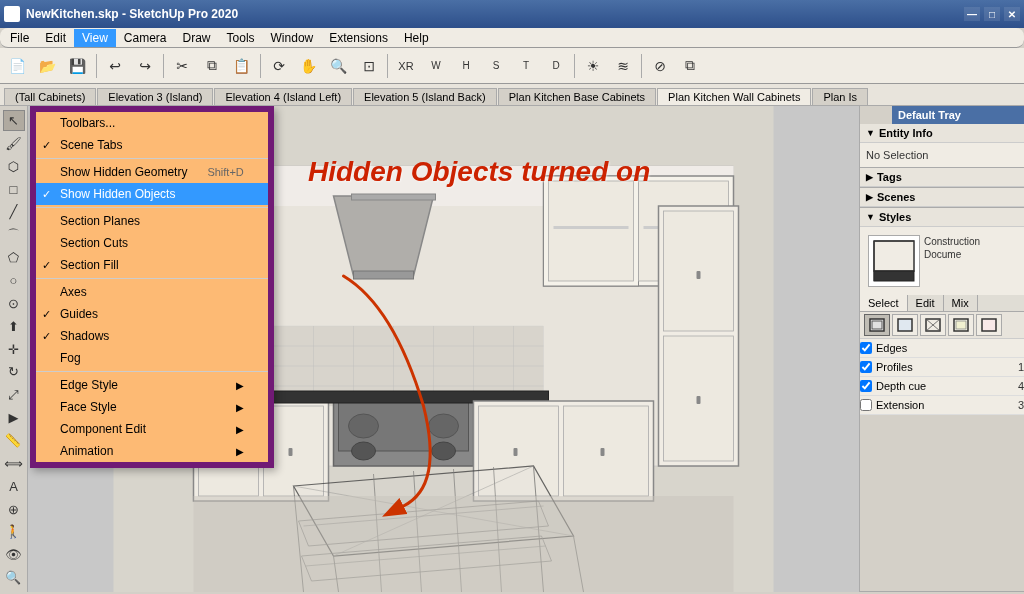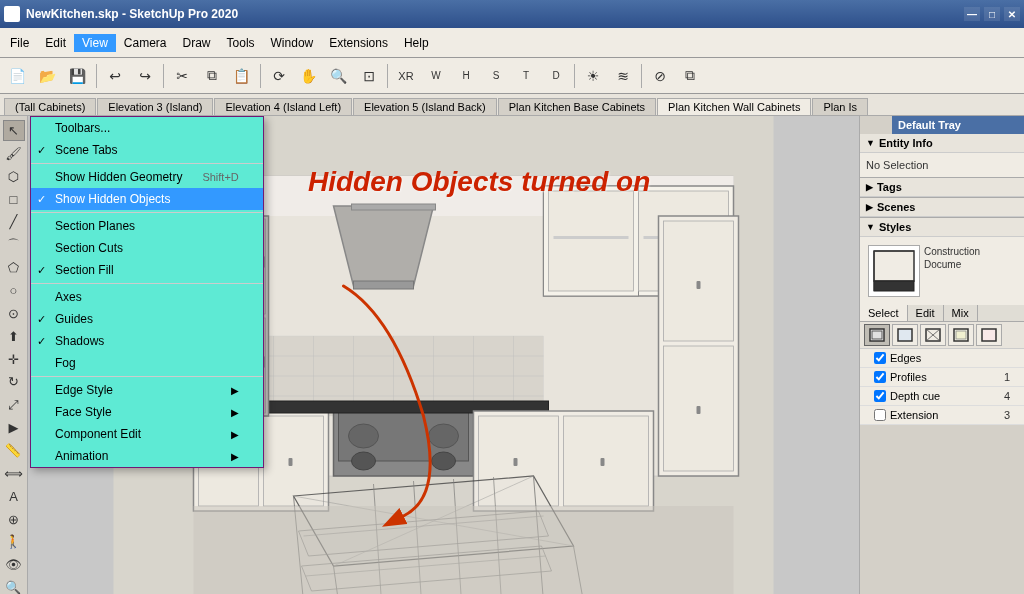--- a/index.html
+++ b/index.html
@@ -27,26 +27,27 @@
     }
     .titlebar-btn {
       width: 16px; height: 14px;
       display: flex; align-items: center; justify-content: center;
       font-size: 10px; color: white; cursor: pointer;
       background: rgba(255,255,255,0.1);
     }
 
     
     .menubar {
-      height: 30px;
+      height: 20px;
       background: #f0ece4;
       display: flex;
       align-items: center;
       padding: 0 2px;
       border-bottom: 1px solid #999;
+      border-radius: 8px;
     }
     .menu-item {
       padding: 2px 8px;
       cursor: pointer;
       font-size: 12px;
       color: #000;
       position: relative;
     }
     .menu-item:hover, .menu-item.active {
       background: #3399ff;
@@ -134,22 +135,22 @@
     
     .kitchen-svg {
       position: absolute;
       top: 0; left: 0; width: 100%; height: 100%;
     }
 
     
     .dropdown-menu {
       position: absolute;
       top: 0; left: 60px;
-      background: #5eead4;
-      border: 1px solid #701a75;
+      background: #fdba74;
+      border: 6px solid #701a75;
       box-shadow: 3px 3px 8px rgba(0,0,0,0.3);
       z-index: 100;
       min-width: 200px;
     }
     .dropdown-item {
       padding: 4px 24px 4px 24px;
       cursor: pointer;
       font-size: 12px;
       color: #000;
       position: relative;
@@ -281,21 +282,21 @@
       font-size: 11px;
       cursor: pointer;
       border-right: 1px solid #aaa;
     }
     .styles-tab.active { background: #f0ece4; }
 
     
     .setting-row {
       display: flex;
       align-items: center;
-      padding: 3px 14px;
+      padding: 3px 0;
       background: #f0ece4;
       border-bottom: 1px solid #ddd;
     }
     .setting-row input[type="checkbox"] {
       margin-right: 4px;
       width: 12px; height: 12px;
     }
     .setting-label {
       font-size: 11px;
       flex: 1;

